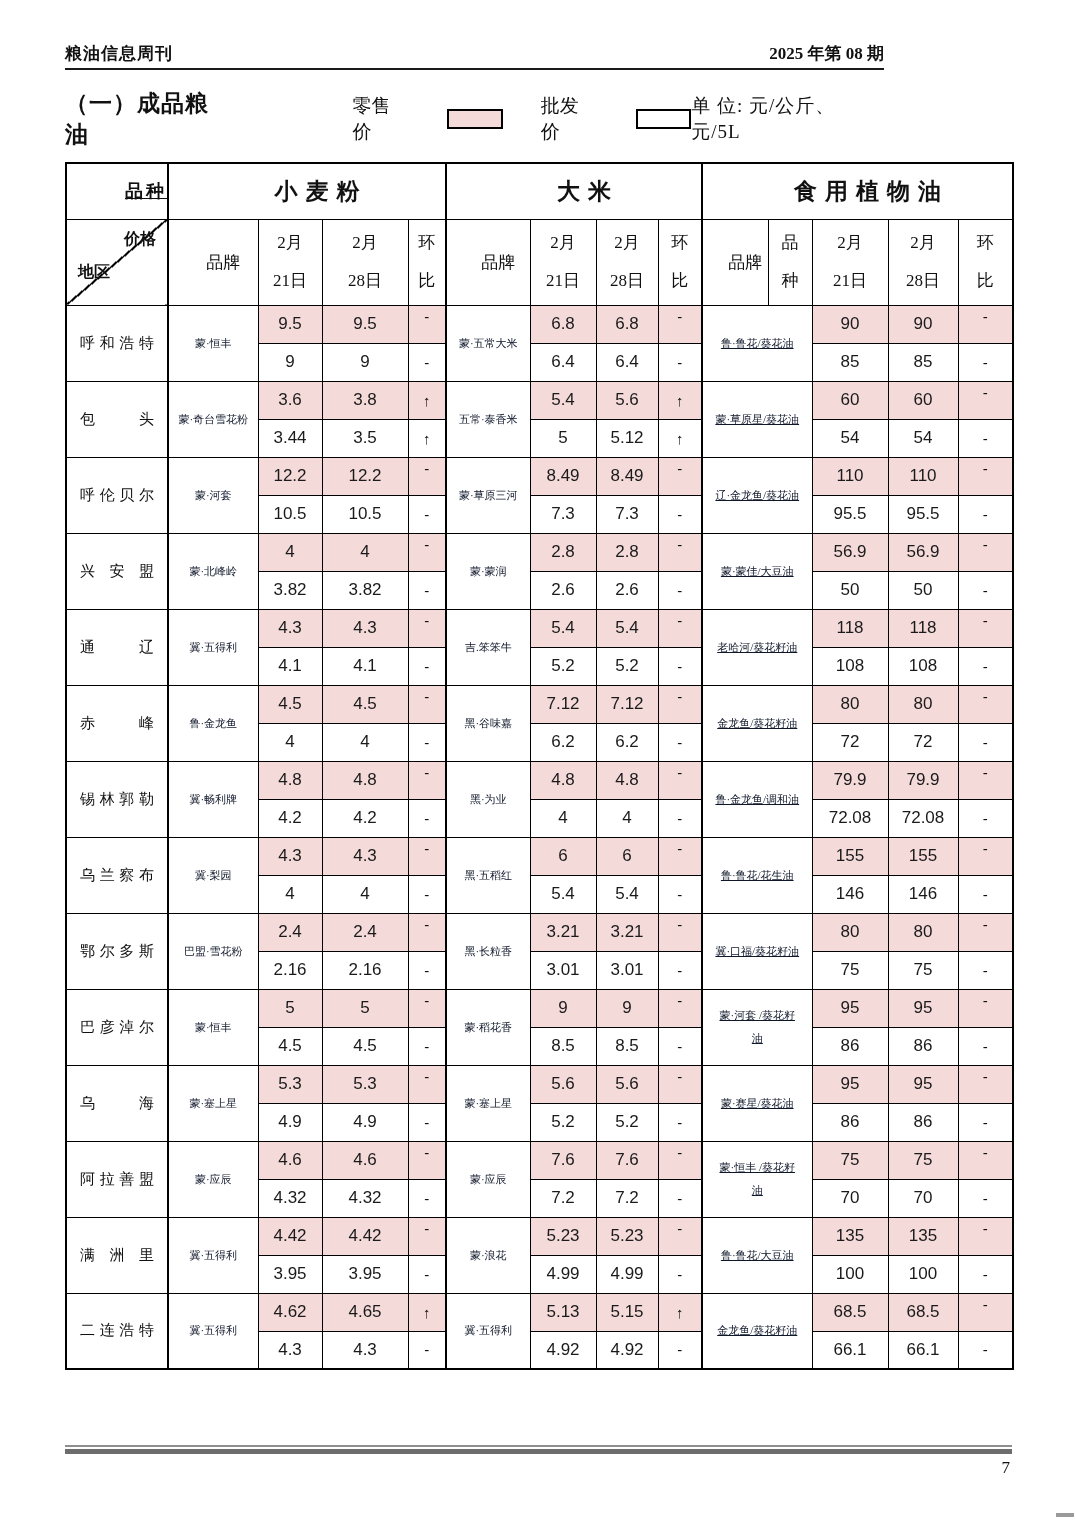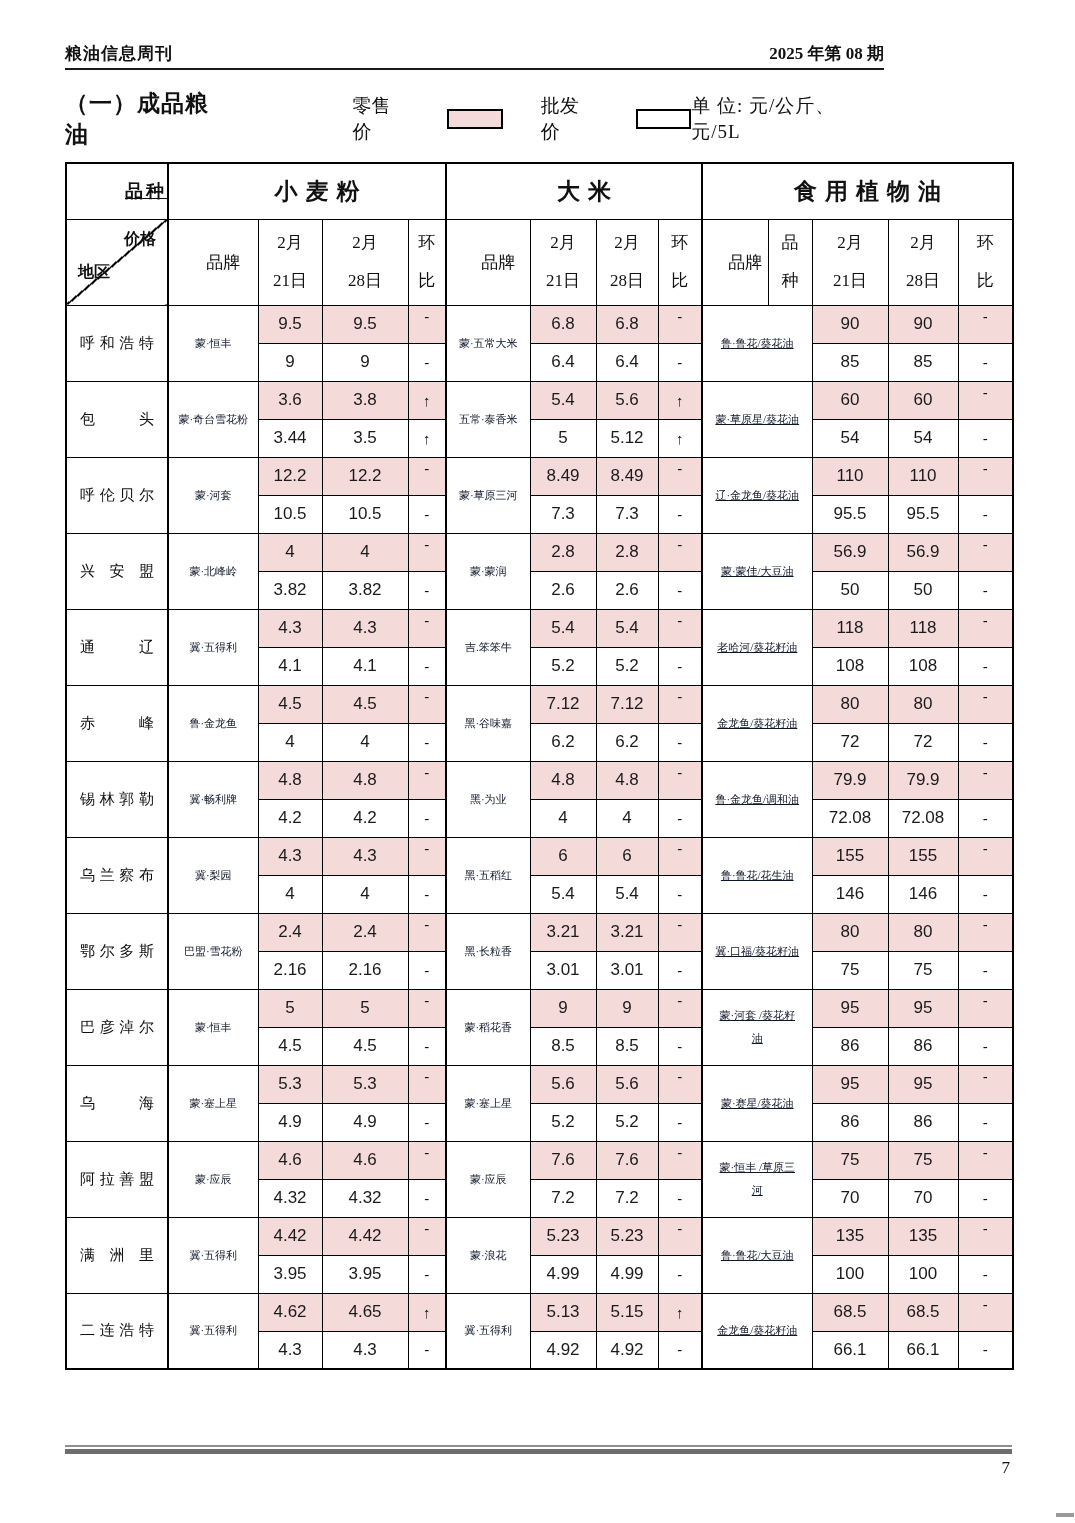--- a/index.html
+++ b/index.html
@@ -443,21 +443,21 @@
         <tr>
           <td rowspan="2" class="region">阿拉善盟</td>
           <td rowspan="2" colspan="1" class="brand sec">蒙·应辰</td>
           <td class="num pink">4.6</td>
           <td class="num pink">4.6</td>
           <td class="hb pink dash-top">-</td>
           <td rowspan="2" colspan="1" class="brand sec">蒙·应辰</td>
           <td class="num pink">7.6</td>
           <td class="num pink">7.6</td>
           <td class="hb pink dash-top">-</td>
-          <td rowspan="2" colspan="2" class="brand sec oil-brand">蒙·恒丰 /草原三河</td>
+          <td rowspan="2" colspan="2" class="brand sec oil-brand">蒙·恒丰 /葵花籽油</td>
           <td class="num pink">75</td>
           <td class="num pink">75</td>
           <td class="hb pink dash-top">-</td>
         </tr>
         <tr>
           <td class="num">4.32</td>
           <td class="num">4.32</td>
           <td class="hb">-</td>
           <td class="num">7.2</td>
           <td class="num">7.2</td>

